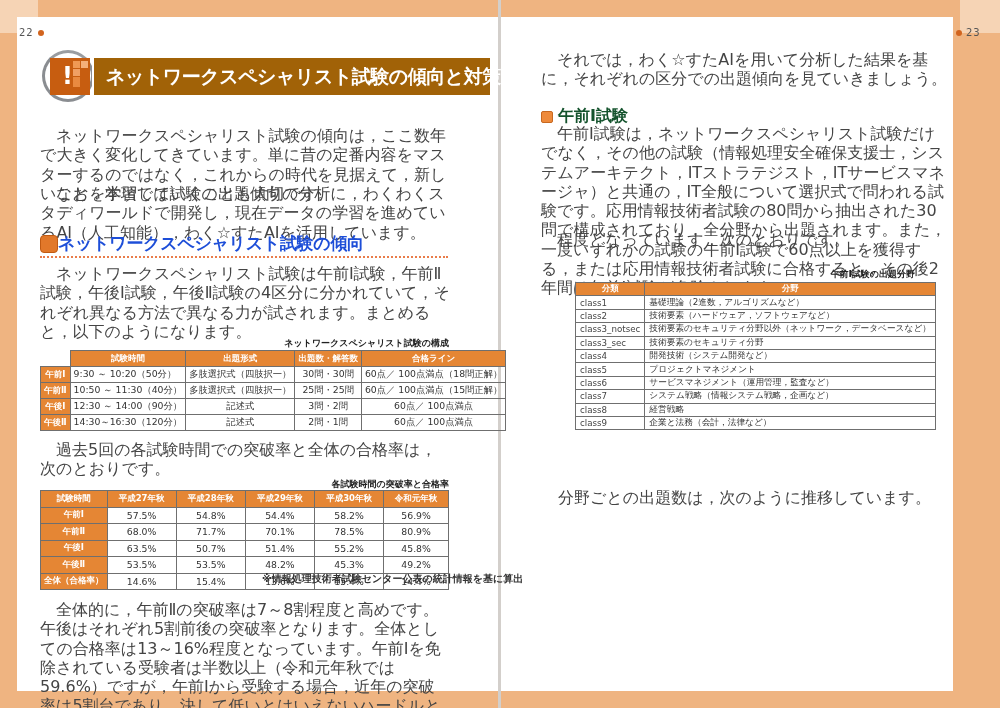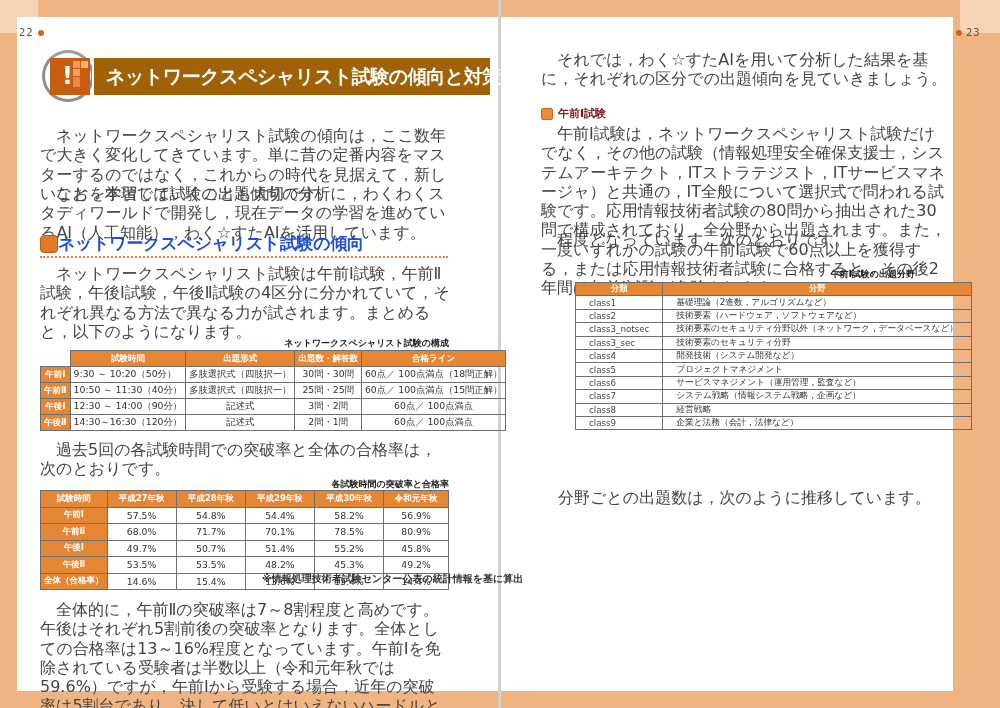--- a/index.html
+++ b/index.html
@@ -80,43 +80,43 @@
       color: #1d4ed8; display: flex; align-items: center; letter-spacing: -0.3px;
     }
     .h2 .sq {
       width: 18px; height: 18px; background: #e2782a; border-radius: 4px; border: 1px solid #c05a12;
     }
     .h2-rule {
       position: absolute; left: 40px; top: 256px; width: 408px; height: 0;
       border-top: 2px dotted #e97c4a;
     }
     .h3 {
-      position: absolute; left: 541px; top: 106px; font-size: 11px; font-weight: bold;
-      color: #7f1d1d; display: flex; align-items: center; gap: 5px;
+      position: absolute; left: 541px; top: 106px; font-size: 16px; font-weight: bold;
+      color: #14532d; display: flex; align-items: center; gap: 5px;
     }
     .h3 .sq {
       width: 12px; height: 12px; background: #ee8a3b; border-radius: 2px; border: 1px solid #c76820;
     }
 
     .tbl-caption {
       position: absolute; font-size: 9px; font-weight: bold; color: #222; text-align: right;
     }
     table { border-collapse: collapse; position: absolute; font-size: 9.3px; color: #333; }
     table td, table th { border: 1px solid #6f6f6f; height: 14px; padding: 0 3px; white-space: nowrap; }
     th { background: #e58634; color: #fff; font-weight: bold; font-size: 8.5px; text-align: center; }
     td.rowhead { background: #e58634; color: #fff; font-weight: bold; text-align: center; font-size: 8.5px; }
     td.c { text-align: center; }
     td.corner-blank { border: none; background: transparent; }
 
     #tbl-composition { left: 40px; top: 350px; width: 409px; }
     #tbl-composition td { height: 16px; }
     #tbl-rates { left: 40px; top: 490px; width: 409px; }
     #tbl-rates td, #tbl-rates th { height: 16.5px; }
     #tbl-fields { left: 575px; top: 282px; width: 340px; font-size: 8.7px; }
-    #tbl-fields td, #tbl-fields th { height: 13.4px; padding: 0 13px; }
+    #tbl-fields td, #tbl-fields th { height: 13.4px; padding: 0 4px; }
     #tbl-fields td.cls { width: 70px; color: #444; }
 
     .footnote {
       position: absolute; left: 262px; top: 564px; font-size: 10px; color: #333; font-weight: bold; margin-top: 8px;
     }
   </style>
 </head>
 <body>
 
 <div class="corner-left"></div>
@@ -223,21 +223,21 @@
     <tr>
       <td class="rowhead">午前Ⅱ</td>
       <td class="c">68.0%</td>
       <td class="c">71.7%</td>
       <td class="c">70.1%</td>
       <td class="c">78.5%</td>
       <td class="c">80.9%</td>
     </tr>
     <tr>
       <td class="rowhead">午後Ⅰ</td>
-      <td class="c">49.7%</td>
+      <td class="c">63.5%</td>
       <td class="c">50.7%</td>
       <td class="c">51.4%</td>
       <td class="c">55.2%</td>
       <td class="c">45.8%</td>
     </tr>
     <tr>
       <td class="rowhead">午後Ⅱ</td>
       <td class="c">53.5%</td>
       <td class="c">53.5%</td>
       <td class="c">48.2%</td>

